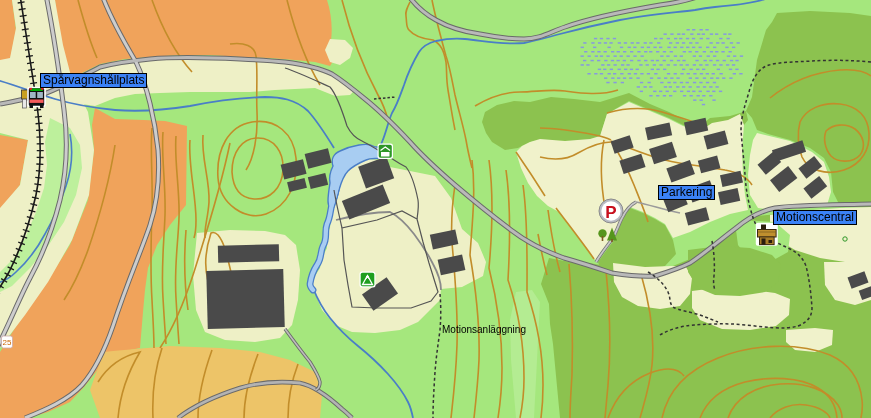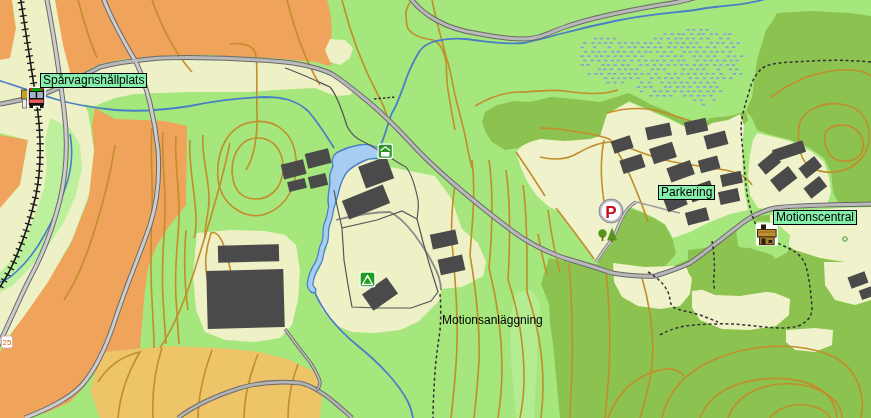--- a/index.html
+++ b/index.html
@@ -1,18 +1,18 @@
 <!DOCTYPE html>
 <html><head>
 <meta charset="utf-8">
 <style>
   html,body{margin:0;padding:0;}
   body{font-family:"Liberation Sans", sans-serif;}
   #map{position:relative;width:871px;height:418px;overflow:hidden;}
-  .lbl{position:absolute;background:#86efac;border:1px solid #000;color:#000;
+  .lbl{position:absolute;background:#3b82f6;border:1px solid #000;color:#000;
        font-size:12px;line-height:13px;padding:0 2px;white-space:nowrap;}
 </style>
 </head>
 <body>
 
 <div id="map">
 <svg width="871" height="418" viewBox="0 0 871 418">
 
 <rect x="0" y="0" width="871" height="418" fill="#a5e77d"></rect>
 <g id="areas">
@@ -572,14 +572,14 @@
 <circle cx="845" cy="239" r="2.2" fill="none" stroke="#2d9626" stroke-width="1"></circle>
 </g>
 </svg>
 
 <div class="lbl" style="left:40px;top:73px;">Spårvagnshållplats</div>
 
 <div class="lbl" style="left:622px;top:185px;margin-left:36px;">Parkering</div>
 
 <div class="lbl" style="left:773px;top:210px;">Motionscentral</div>
 
-<div style="position:absolute;left:442px;top:313px;font-size:12px;color:#000;">Motionsanläggning</div>
+<div style="position:absolute;left:442px;top:324px;font-size:10px;color:#000;">Motionsanläggning</div>
 </div>
 
 </body></html>

